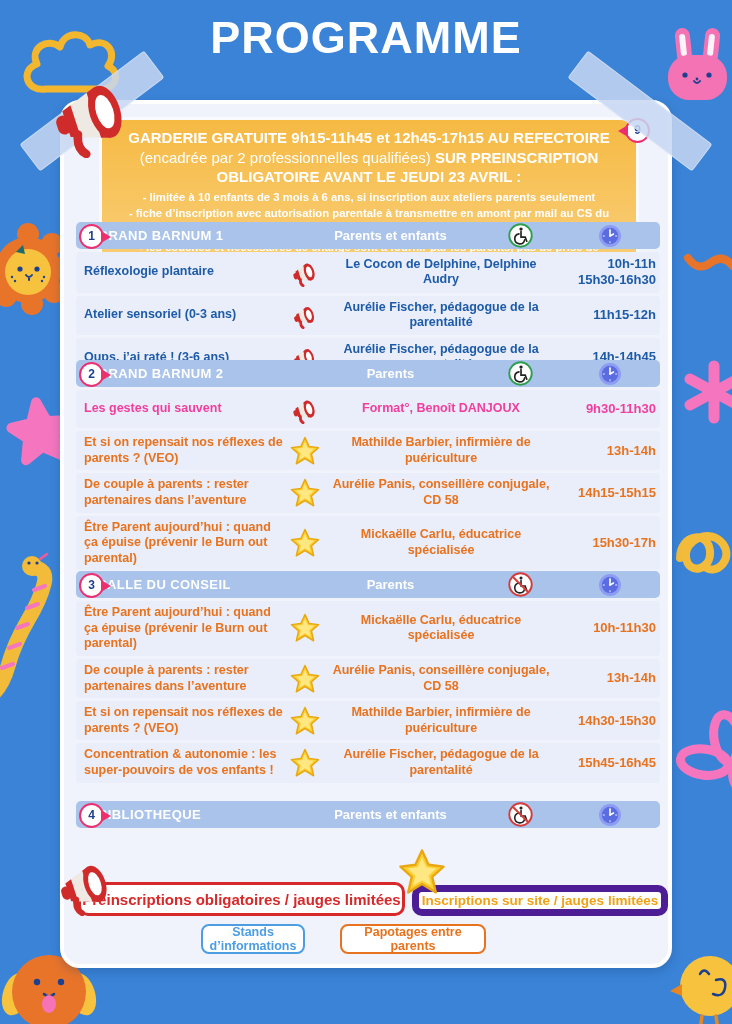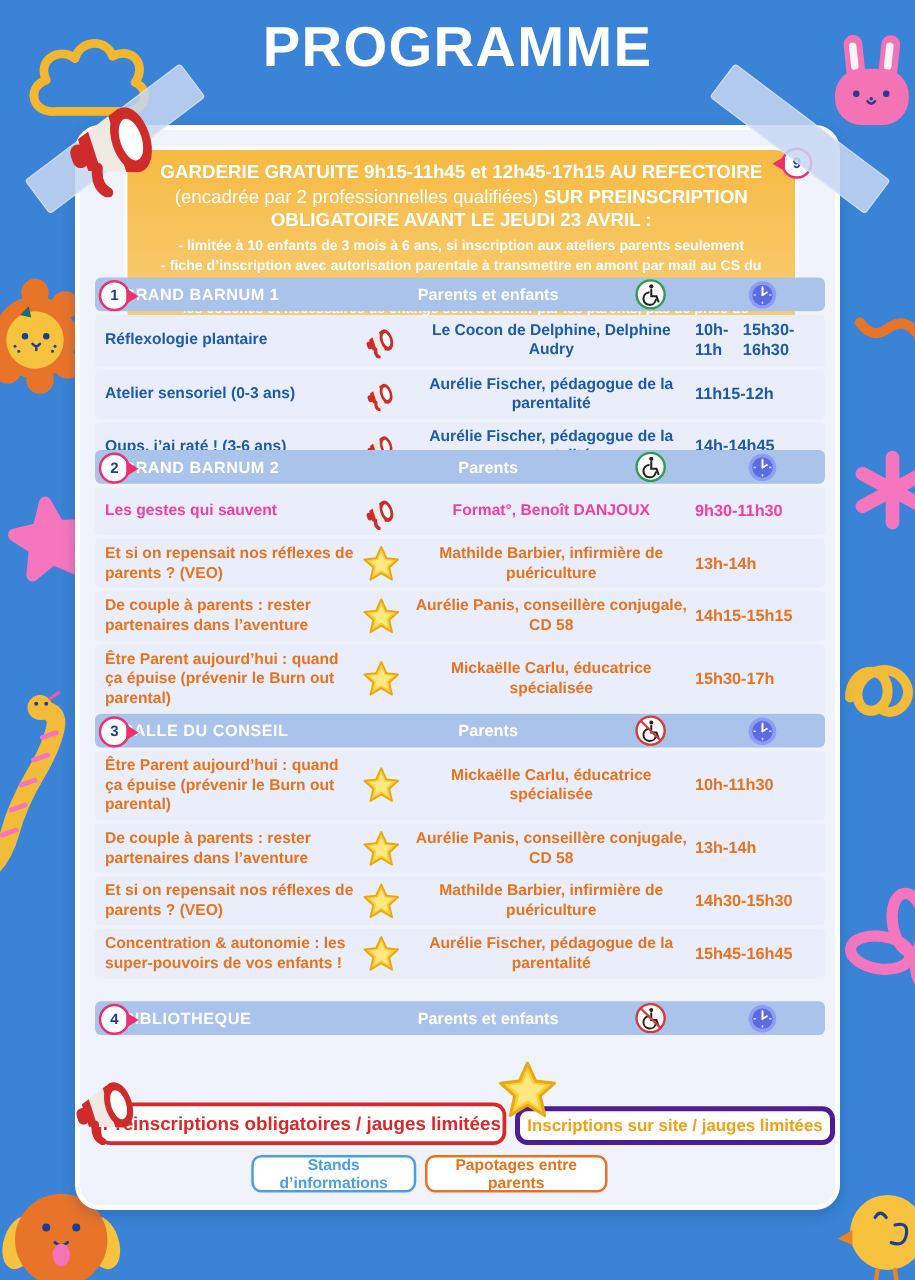--- a/index.html
+++ b/index.html
@@ -65,34 +65,34 @@
   .sec-aud{text-align:center;}
   .sec-ico{display:flex;justify-content:center;align-items:center;}
   .row{
     display:grid;grid-template-columns:200px 42px 1fr 100px;gap:0;align-items:center;
     background:#e9eefa;border-radius:4px;padding:4px 4px 4px 8px;margin-top:3px;
     font-weight:bold;font-size:12.5px;line-height:1.25;
   }
   #sec4 .row{grid-template-columns:278px 0px 1fr 100px;}
   .act{text-align:left;}
   .spk{text-align:center;}
-  .tim{text-align:left;font-size:13px;display:flex;flex-direction:row;}
+  .tim{text-align:right;font-size:13px;display:flex;flex-direction:column;}
   .c-blue{color:#1d5ba8;} .c-pink{color:#f03f9e;} .c-orange{color:#e8731f;}
   .row-ico{display:flex;justify-content:center;align-items:center;}
 
   
   .legend-box{
     position:absolute;background:#fff;border-radius:10px;box-sizing:border-box;
     display:flex;align-items:center;justify-content:center;
     font-weight:bold;text-align:center;z-index:2;
   }
   #lg-pre{left:14px;top:778px;width:327px;height:34px;border:3px solid #d7282a;color:#d7282a;font-size:15px;}
-  #lg-ins{left:348px;top:781px;width:256px;height:31px;border:4px solid #4c1d95;color:#efa213;font-size:13.5px;}
+  #lg-ins{left:348px;top:781px;width:256px;height:31px;border:7px solid #4c1d95;color:#efa213;font-size:13.5px;}
   #lg-prev{left:14px;top:820px;width:117px;height:30px;border:2.5px solid #f0368f;color:#f0368f;font-size:12.5px;border-radius:8px;}
-  #lg-stands{left:137px;top:820px;width:132px;height:30px;border:2.5px solid #4d9de3;color:#4d9de3;font-size:12.5px;border-radius:8px;}
+  #lg-stands{left:137px;top:820px;width:104px;height:30px;border:2.5px solid #4d9de3;color:#4d9de3;font-size:12.5px;border-radius:8px;}
   #lg-pap{left:276px;top:820px;width:146px;height:30px;border:2.5px solid #e8731f;color:#e8731f;font-size:12.5px;border-radius:8px;}
   #lg-anim{left:427px;top:820px;width:177px;height:30px;border:2.5px solid #24459a;color:#24459a;font-size:12px;border-radius:8px;}
 </style>
 </head>
 <body>
 
 <svg width="0" height="0" style="position:absolute" aria-hidden="true">
   <defs>
     <symbol id="i-mega" viewBox="0 0 48 48">
       <g transform="rotate(-18 24 26)">

